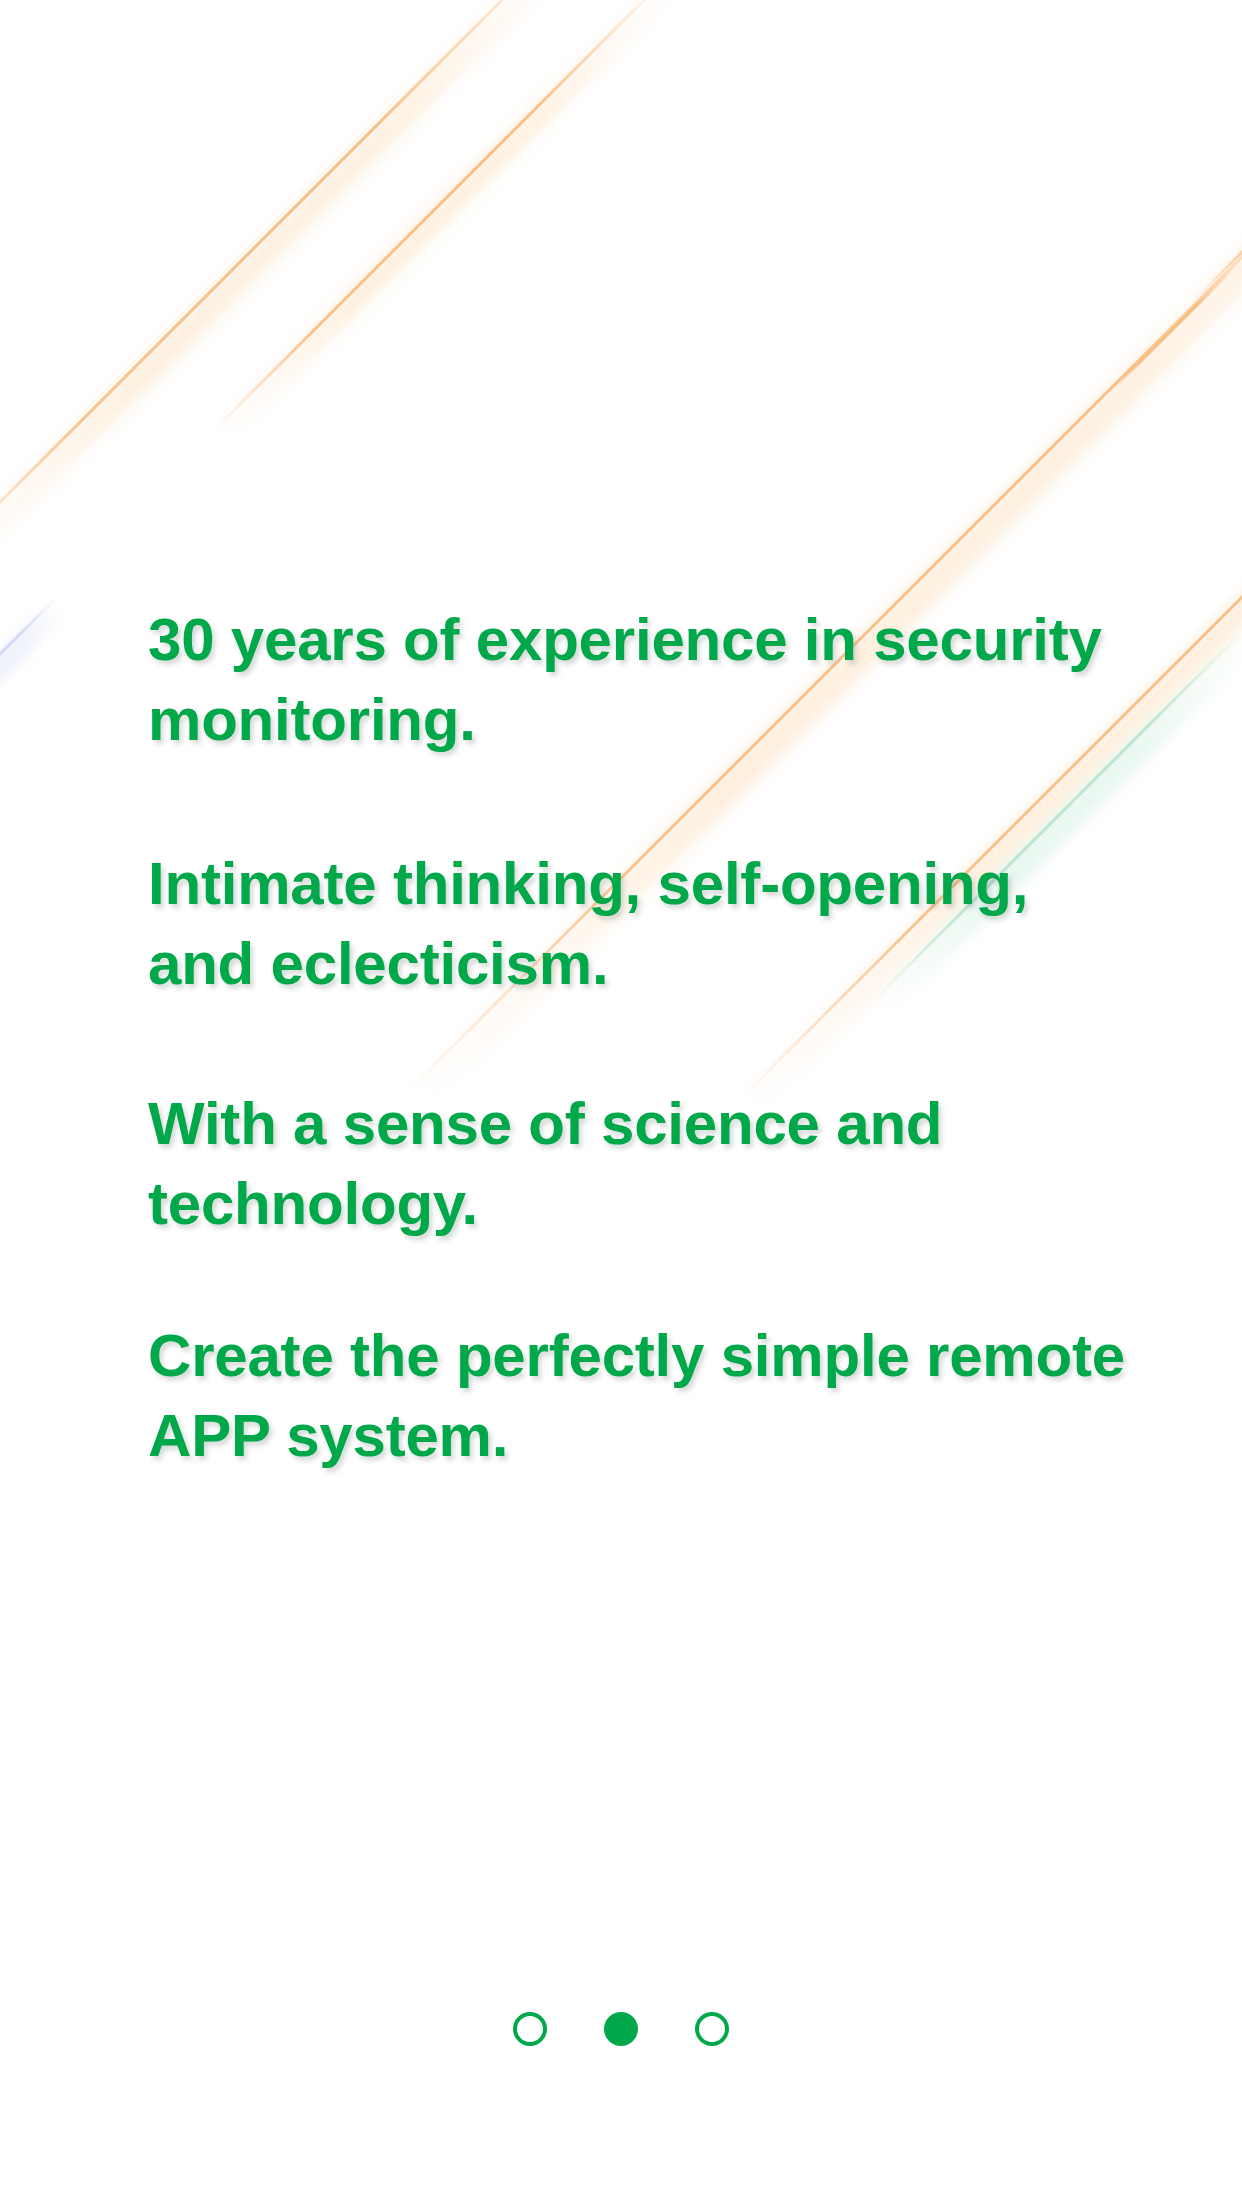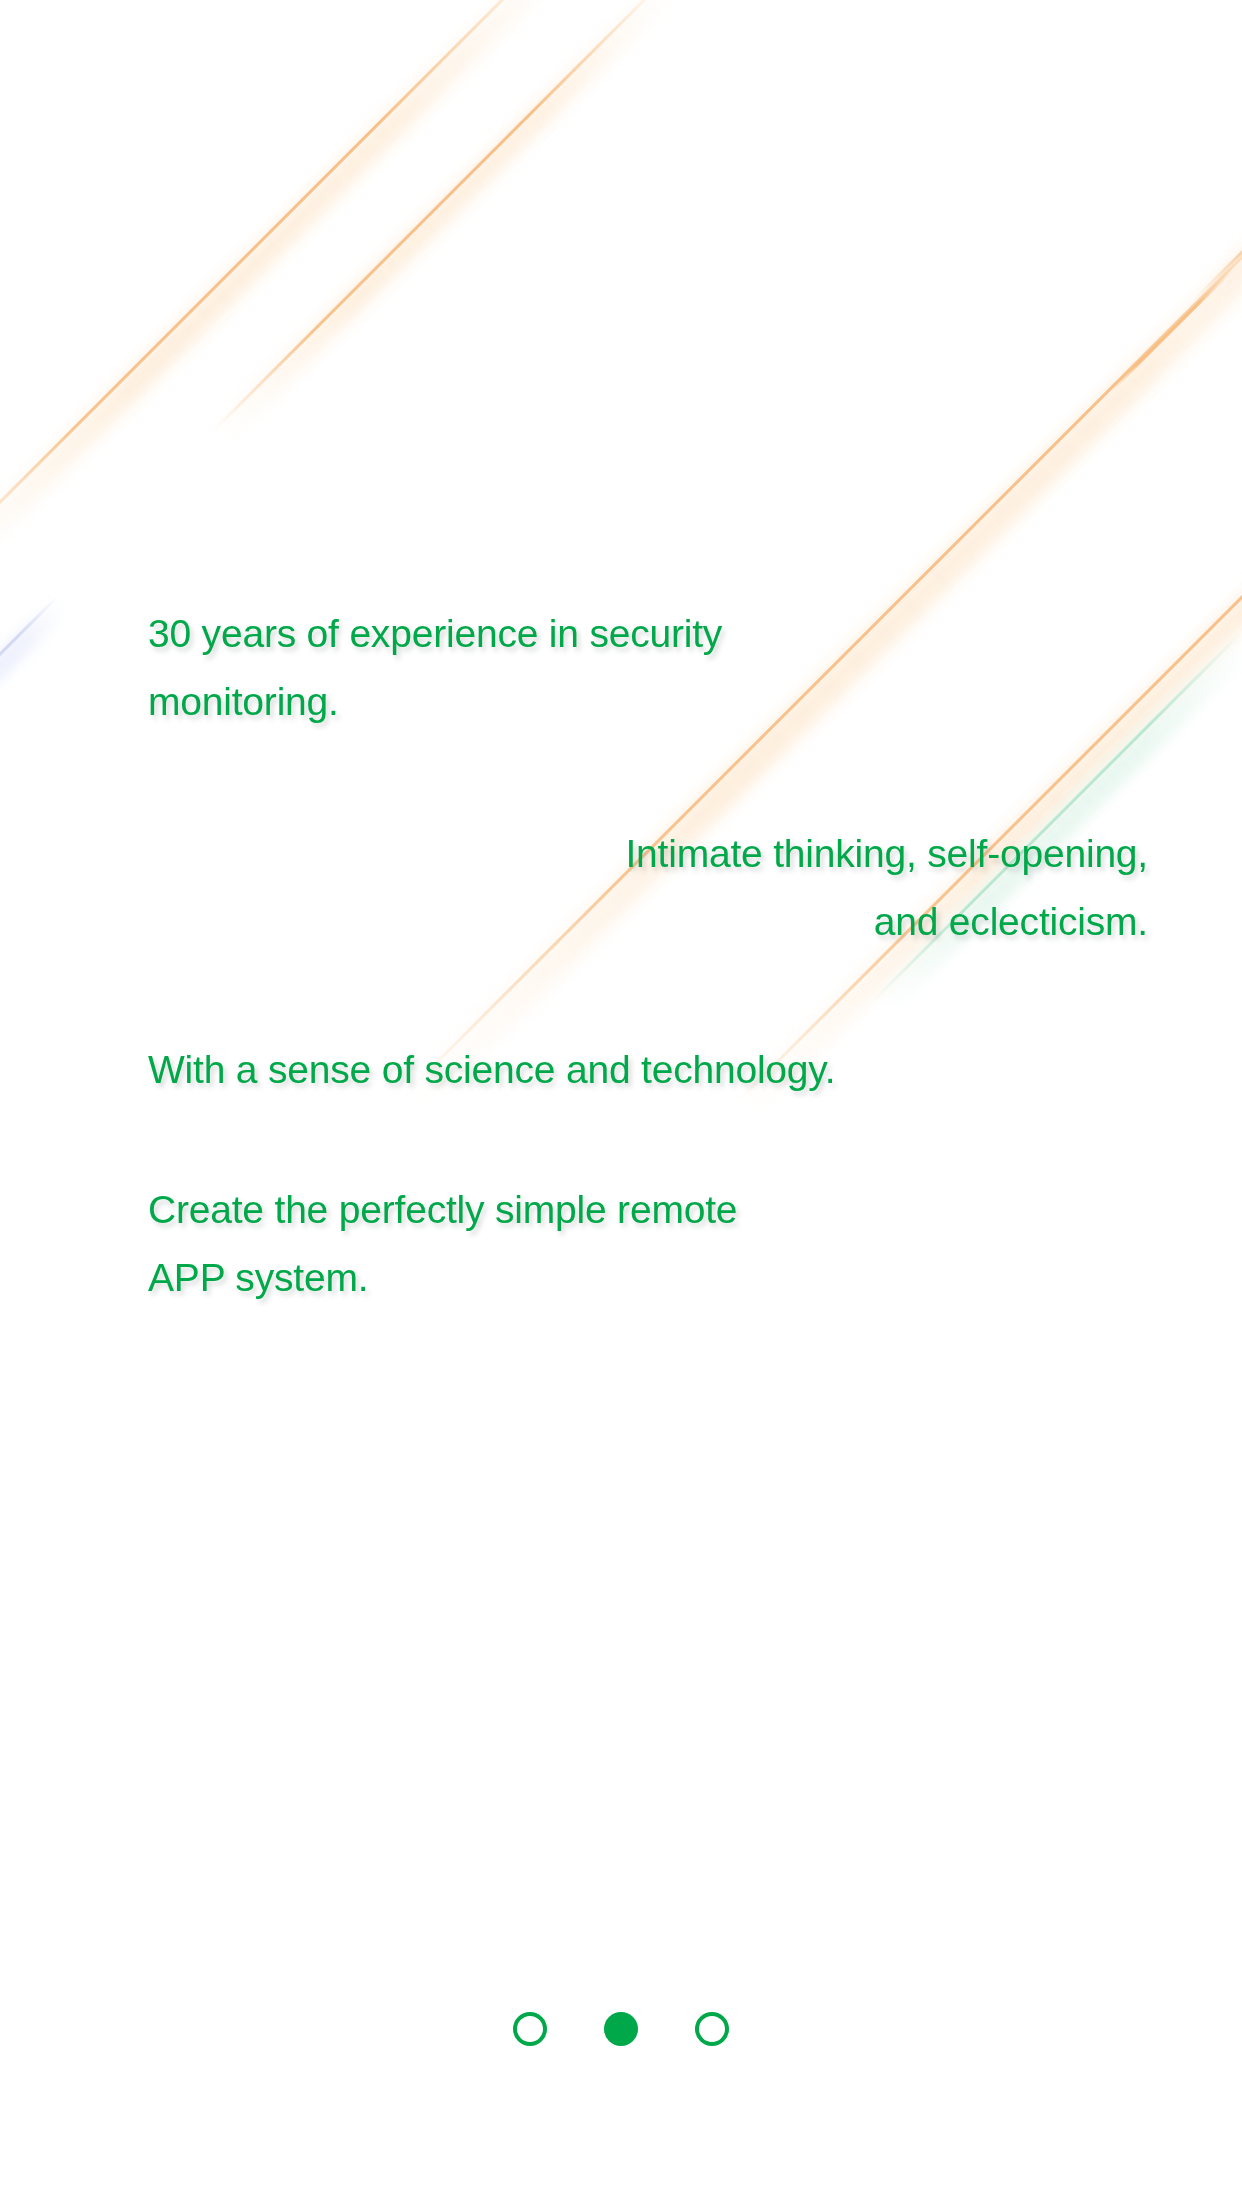--- a/index.html
+++ b/index.html
@@ -99,23 +99,23 @@
   .statement-list {
     position: absolute;
     left: 148px;
     top: 600px;
     width: 1000px;
   }
 
   .statement {
     color: #00a84a;
     font-family: "Liberation Sans", sans-serif;
-    font-weight: 400;
-    font-size: 39px;
-    line-height: 68px;
+    font-weight: 700;
+    font-size: 60px;
+    line-height: 80px;
     letter-spacing: -0.2px;
     margin: 0 0 0 0;
     white-space: pre-line;
     text-shadow: 3px 4px 5px rgba(120,130,125,0.30);
   }
   .statement.gap-1 { margin-bottom: 84px; }
   .statement.gap-2 { margin-bottom: 80px; }
   .statement.gap-3 { margin-bottom: 72px; }
 
   
@@ -166,21 +166,21 @@
       <div class="streak mint-line" style="left: 872px; top: 1000px; width: 520px; height: 3px;"></div>
       <div class="streak lav-band" style="left: -95px; top: 745px; width: 210px; height: 22px;"></div>
       <div class="streak lav-line" style="left: -93px; top: 745px; width: 210px; height: 3px;"></div>
     </div>
 
   <div id="content">
 
     <div class="statement-list">
       <p class="statement gap-1" style="color: rgb(0, 168, 74);">30 years of experience in security
 monitoring.</p>
-      <p class="statement gap-2" style="color: rgb(0, 168, 74); text-align: right;">Intimate thinking, self-opening,
+      <p class="statement gap-2" style="color: rgb(0, 168, 74);">Intimate thinking, self-opening,
 and eclecticism.</p>
       <p class="statement gap-3" style="color: rgb(0, 168, 74);">With a sense of science and technology.</p>
       <p class="statement" style="color: rgb(0, 168, 74);">Create the perfectly simple remote
 APP system.</p>
     </div>
 
     <div id="pagination">
       <button class="dot" style="border-color: rgb(0, 168, 74);"></button>
       <button class="dot active" style="border-color: rgb(0, 168, 74); background: rgb(0, 168, 74);"></button>
       <button class="dot" style="border-color: rgb(0, 168, 74);"></button>

